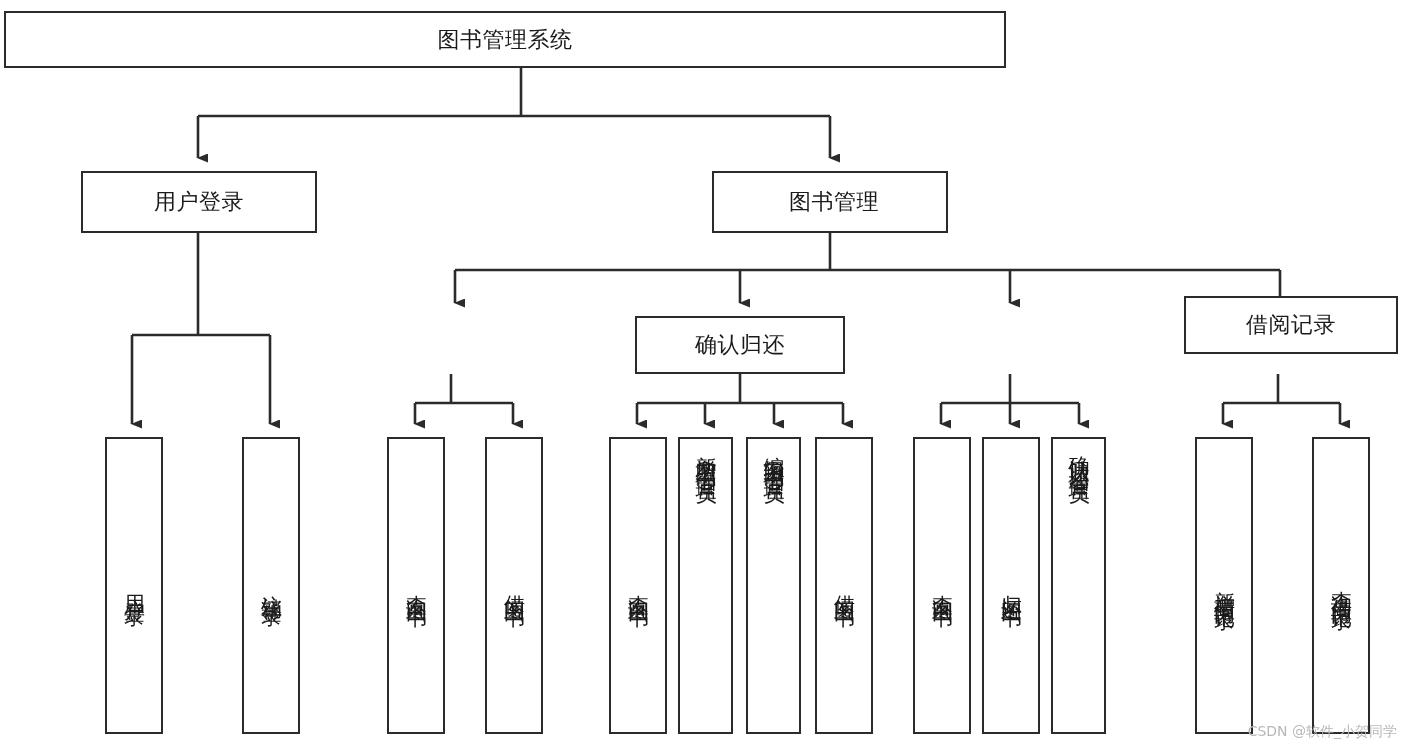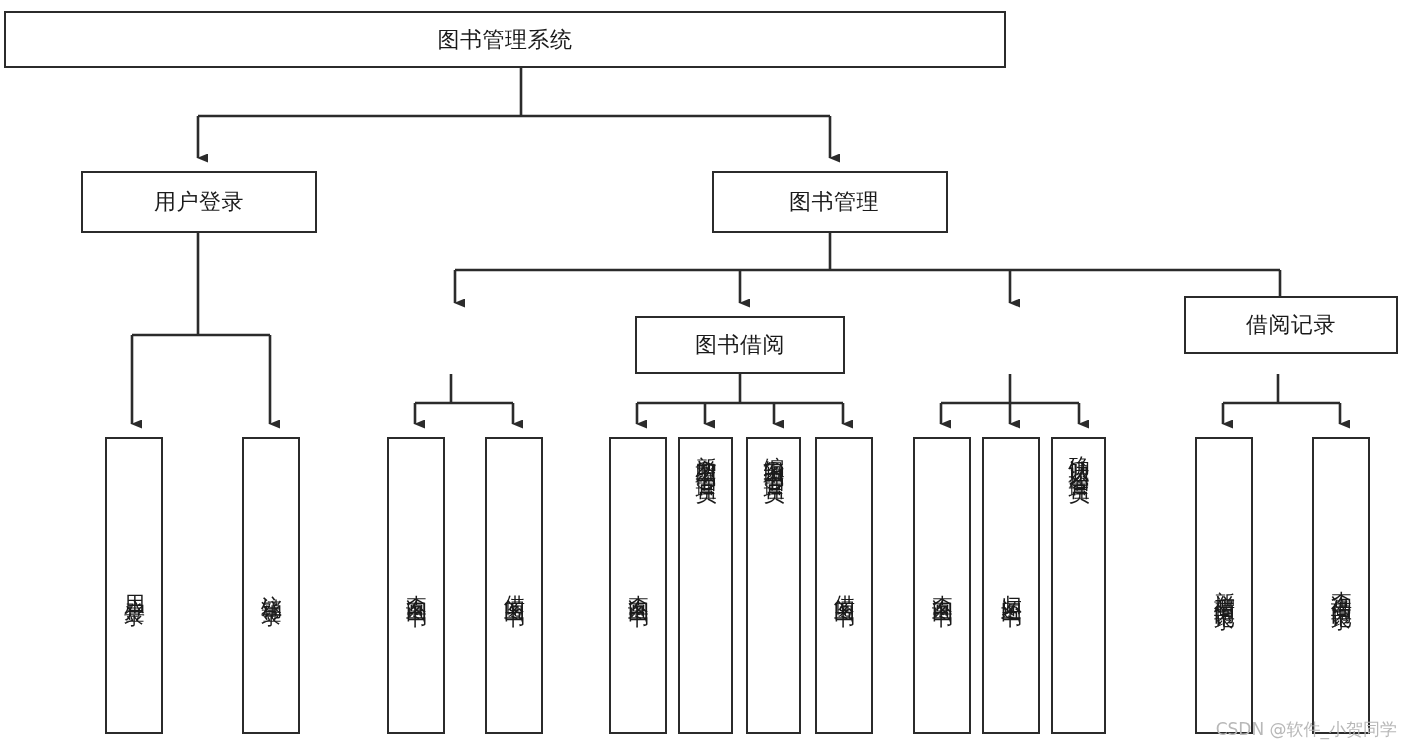--- a/index.html
+++ b/index.html
@@ -50,21 +50,21 @@
     justify-content: center;
     padding-top: 0px;
   }
   .leaf-box.center-v {
     align-items: center;
   }
   .watermark {
     position: absolute;
     right: 8px;
     bottom: 6px;
-    font-size: 17px;
+    font-size: 14px;
     color: #b8b8b8;
     white-space: nowrap;
     pointer-events: none;
   }
   svg.connectors {
     position: absolute;
     left: 0; top: 0;
     width: 1405px;
     height: 747px;
     pointer-events: none;
@@ -132,21 +132,21 @@
   </div>
 
   <div class="node-box" style="left:81px; top:171px; width:236px; height:62px;">
     <span class="node-label-h">用户登录</span>
   </div>
   <div class="node-box" style="left:712px; top:171px; width:236px; height:62px;padding-left:8px;">
     <span class="node-label-h">图书管理</span>
   </div>
 
   <div class="node-box" style="left:635px; top:316px; width:210px; height:58px;">
-    <span class="node-label-h">图书借阅</span>
+    <span class="node-label-h">确认归还</span>
   </div>
   <div class="node-box" style="left:1172px; top:296px; width:214px; height:58px;margin-left:12px;">
     <span class="node-label-h">借阅记录</span>
   </div>
 
   <div class="node-box leaf-box center-v" style="left:105px; top:437px; width:58px; height:297px;">
     <span class="node-label-v">用户登录</span>
   </div>
   <div class="node-box leaf-box center-v" style="left:242px; top:437px; width:58px; height:297px;">
     <span class="node-label-v">注销登录</span>

